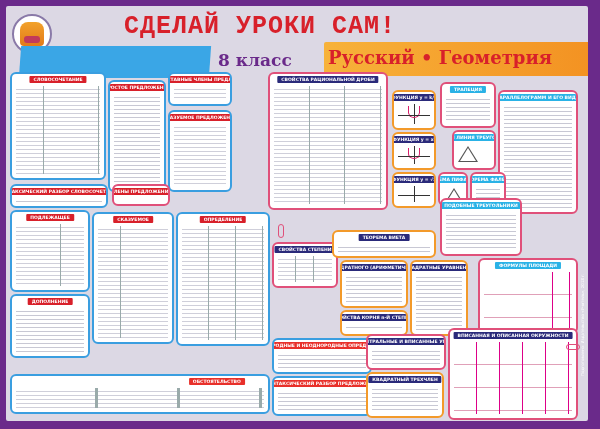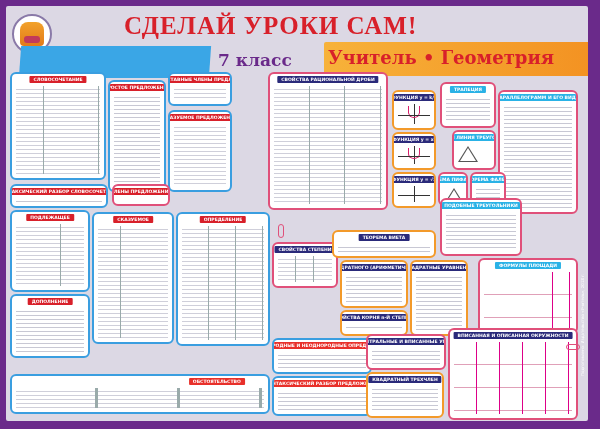--- a/index.html
+++ b/index.html
@@ -1,21 +1,21 @@
 <!DOCTYPE html>
 <html><head>
 <meta charset="utf-8">
 <style>
 *{box-sizing:border-box;margin:0;padding:0}
 body{width:600px;height:429px;overflow:hidden;background:#6a2a8a;font-family:"DejaVu Sans",sans-serif;position:relative}
 .frame{position:absolute;left:6px;top:6px;width:582px;height:415px;background:#dcd8e4;border-radius:2px;overflow:hidden}
 .logo{position:absolute;left:6px;top:8px;width:40px;height:40px;border-radius:50%;background:#fff;border:2px solid #8a7aa8;display:flex;align-items:center;justify-content:center}
 .logo .bag{width:24px;height:24px;border-radius:8px 8px 4px 4px;background:linear-gradient(#f2a22a,#e27a1a);position:relative}
 .logo .bag:after{content:"";position:absolute;left:4px;bottom:3px;width:16px;height:7px;background:#c23a5a;border-radius:3px}
-.title{position:absolute;left:118px;top:6px;font-family:Liberation Serif, serif;font-weight:bold;font-size:25px;color:#d8202a;letter-spacing:1px;white-space:nowrap}
+.title{position:absolute;left:118px;top:6px;font-family:Liberation Mono, monospace;font-weight:bold;font-size:25px;color:#d8202a;letter-spacing:1px;white-space:nowrap}
 .rus-banner{position:absolute;left:14px;top:40px;width:190px;height:32px;background:#3aa6e6;transform:skewX(-4deg)}
 .rus-label{position:absolute;left:22px;top:44px;font-family:"DejaVu Serif",serif;font-weight:bold;font-size:19px;color:#d8202a;white-space:nowrap;text-shadow:1px 1px 0 #fff}
 .grade{position:absolute;left:212px;top:44px;font-family:"DejaVu Serif",serif;font-weight:bold;font-size:17px;color:#6a2a8a;white-space:nowrap}
 .alg-banner{position:absolute;left:318px;top:36px;width:268px;height:34px;background:linear-gradient(90deg,#f7b23a,#f39222);border-radius:2px}
 .alg-label{position:absolute;left:322px;top:41px;font-family:"DejaVu Serif",serif;font-weight:bold;font-size:18px;color:#d8202a;white-space:nowrap}
 .panel{position:absolute;background:#fff;border-radius:6px;border:2px solid #3a9ee0;overflow:hidden}
 .panel.pink{border-color:#e0507a}
 .panel.orange{border-color:#f39a2a}
 .ptitle{position:absolute;left:50%;transform:translateX(-50%);top:2px;font-size:4.5px;font-weight:bold;color:#fff;background:#d8202a;padding:1px 4px;white-space:nowrap;border-radius:1px}
 .ptitle.navy{background:#2a2a7a}
@@ -39,23 +39,23 @@
 </style>
 </head>
 <body>
 
 <div class="frame">
   <div class="logo">
       <div class="bag"></div>
     </div>
   <div class="title">СДЕЛАЙ УРОКИ САМ!</div>
   <div class="rus-banner"></div>
-  <div class="grade">7 класс</div>
+  <div class="grade">8 класс</div>
   <div class="alg-banner"></div>
-  <div class="alg-label">Учитель • Геометрия</div>
+  <div class="alg-label">Русский • Геометрия</div>
 
   <div class="panel" style="left:4px;top:66px;width:96px;height:108px">
     <div class="ptitle">СЛОВОСОЧЕТАНИЕ</div>
       <div class="grid"></div>
     </div>
   <div class="panel" style="left:102px;top:74px;width:58px;height:112px">
     <div class="ptitle">ПРОСТОЕ ПРЕДЛОЖЕНИЕ</div>
       <div class="lines"></div>
     </div>
   <div class="panel" style="left:162px;top:66px;width:64px;height:34px">

